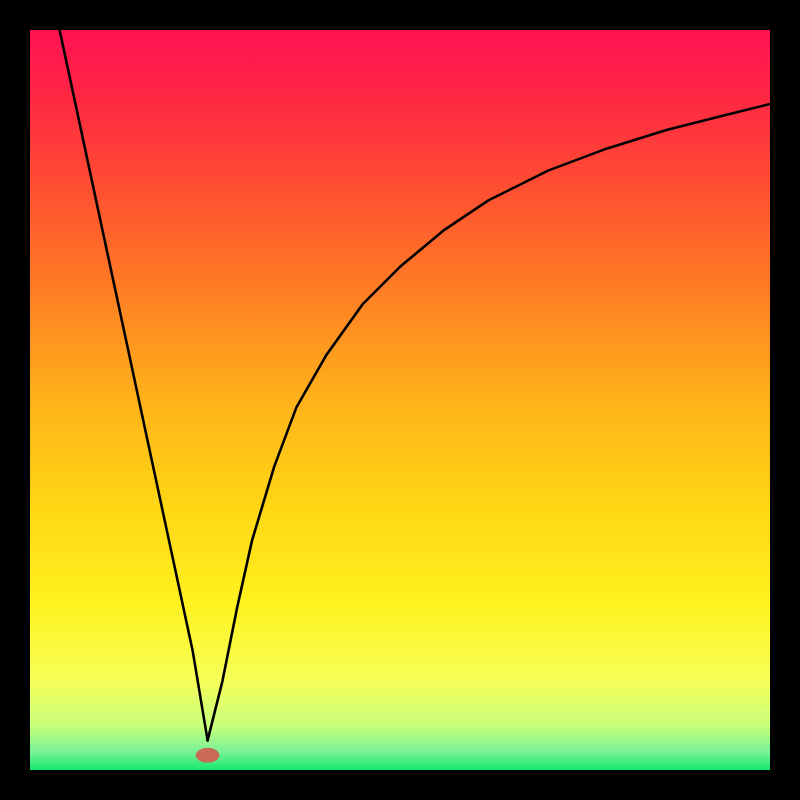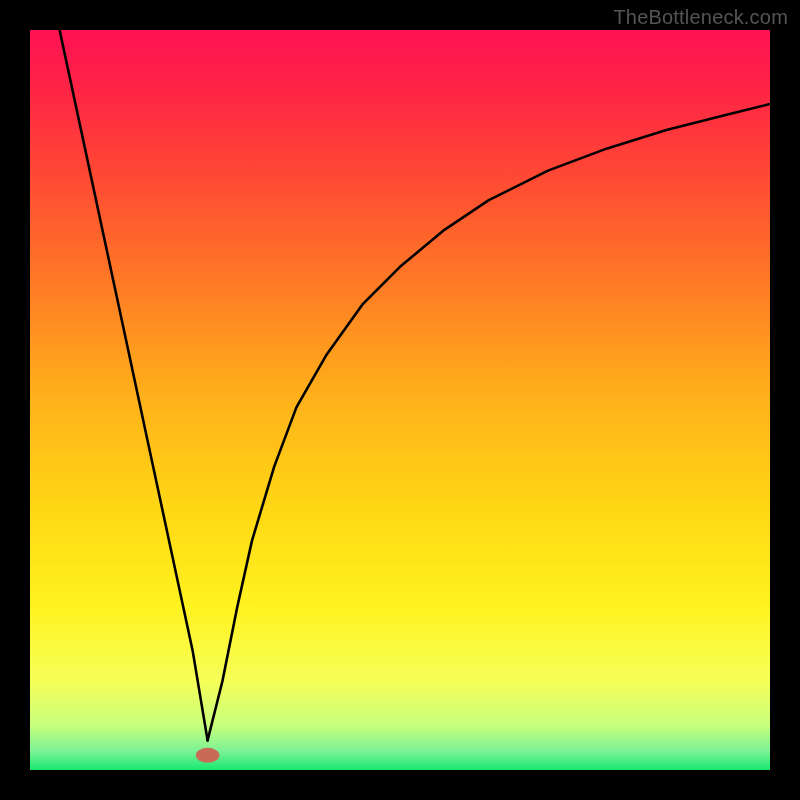--- a/index.html
+++ b/index.html
@@ -55,14 +55,13 @@
             <stop offset="97.5%" stop-color="#7af296"></stop>
             <stop offset="100%" stop-color="#17e86f"></stop>
           </linearGradient>
       </defs>
       <rect x="0" y="0" width="100" height="100" fill="url(#bg-grad)"></rect>
       <path id="curve-left" fill="none" stroke-width="0.35" stroke-linecap="round" stroke-linejoin="round" d="M4.00 0.00 L7.00 14.00 L10.00 28.00 L13.00 42.00 L16.00 56.00 L19.00 70.00 L22.00 84.00 L24.00 96.00" stroke="#000000"></path>
       <path id="curve-right" fill="none" stroke-width="0.35" stroke-linecap="round" stroke-linejoin="round" d="M24.00 96.00 L26.00 88.00 L28.00 78.00 L30.00 69.00 L33.00 59.00 L36.00 51.00 L40.00 44.00 L45.00 37.00 L50.00 32.00 L56.00 27.00 L62.00 23.00 L70.00 19.00 L78.00 16.00 L86.00 13.50 L94.00 11.50 L100.00 10.00" stroke="#000000"></path>
       <ellipse id="min-marker" cx="24.00" cy="98.00" rx="1.6" ry="1" fill="#c96a56"></ellipse>
     </svg>
   </div>
-  <div class="watermark">TheBottleneck.com</div>
 </div>
 
 </body></html>

